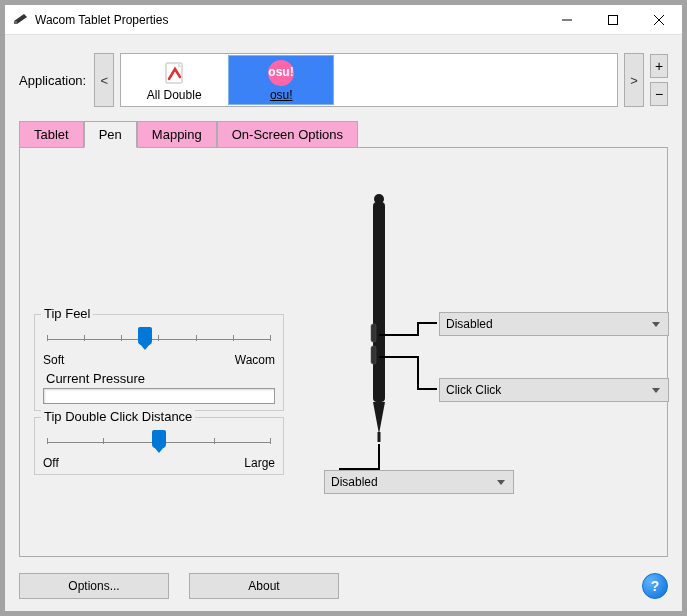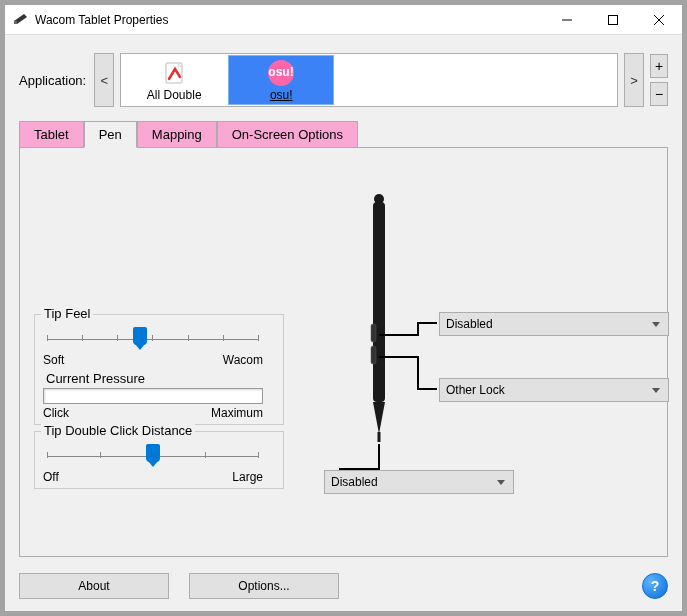--- a/index.html
+++ b/index.html
@@ -22,21 +22,21 @@
 .pm-btn { width: 18px; height: 24px; border: 1px solid #adadad; background: #e1e1e1; display: flex; align-items: center; justify-content: center; font-size: 14px; }
 .tabs-wrap { position: relative; flex: 1; }
 .tabstrip { display: flex; position: relative; z-index: 2; }
 .tab { padding: 5px 14px; border: 1px solid #adadad; background: #f0f0f0; border-bottom: none; margin-right: 0; font-size: 13px; position: relative; }
 .tab.active { background: #f0f0f0; border-bottom: 1px solid #f0f0f0; margin-bottom: -1px; }
 .tab:not(.active) { background: #f9a8d4; }
 .tabpanel { border: 1px solid #adadad; background: #f0f0f0; position: absolute; top: 26px; left: 0; right: 0; bottom: 0; padding: 16px 14px 12px 14px; }
 .pen-layout { display: flex; height: 100%; }
 .left-col { width: 250px; padding-top: 150px; }
 .group-label { font-size: 13px; margin-bottom: 2px; }
-.slider-box { border: 1px solid #ccc; padding: 6px 20px 4px 8px; background: #f0f0f0; margin-bottom: 6px; position: relative; }
+.slider-box { border: 1px solid #ccc; padding: 6px 8px 4px 8px; background: #f0f0f0; margin-bottom: 6px; position: relative; }
 .slider-box .group-label { position: absolute; top: -9px; left: 6px; background: #f0f0f0; padding: 0 3px; }
 .slider { position: relative; height: 28px; margin: 4px 0 0 0; }
 .slider-track { position: absolute; left: 4px; right: 4px; top: 14px; height: 1px; background: #888; }
 .slider-ticks { position: absolute; left: 4px; right: 4px; top: 10px; height: 8px; display: flex; justify-content: space-between; }
 .slider-ticks i { width: 1px; height: 6px; background: #888; display: block; }
 .slider-thumb { position: absolute; top: 2px; width: 14px; height: 18px; background: #0078d7; border-radius: 2px 2px 4px 4px; transform: translateX(-50%); }
 .slider-thumb::after { content: ""; position: absolute; bottom: -5px; left: 2px; border-left: 5px solid transparent; border-right: 5px solid transparent; border-top: 6px solid #0078d7; }
 .slider-ends { display: flex; justify-content: space-between; font-size: 12px; margin-top: 0; }
 .pressure-bar { height: 16px; border: 1px solid #999; background: #fff; margin: 2px 0; box-shadow: inset 1px 1px 2px rgba(0,0,0,0.15); }
 .right-col { flex: 1; position: relative; }
@@ -137,24 +137,20 @@
                   </div>
                 <div class="slider-track"></div>
                 <div class="slider-thumb" style="left:44%"></div>
               </div>
               <div class="slider-ends">
                 <span>Soft</span>
                 <span>Wacom</span>
               </div>
               <div class="group-label" style="position:static;margin-top:4px">Current Pressure</div>
               <div class="pressure-bar"></div>
-              <div class="slider-ends">
-                <span>Click</span>
-                <span>Maximum</span>
-              </div>
             </div>
 
             <div class="slider-box">
               <div class="group-label">Tip Double Click Distance</div>
               <div class="slider">
                 <div class="slider-ticks">
                     <i></i>
                     <i></i>
                     <i></i>
                     <i></i>
@@ -189,33 +185,33 @@
             <div class="line" style="left:133px; top:192px; width:2px; height:32px;"></div>
             <div class="line" style="left:133px; top:224px; width:20px; height:2px;"></div>
 
             <div class="line" style="left:94px; top:280px; width:2px; height:24px;"></div>
             <div class="line" style="left:55px; top:304px; width:41px; height:2px;"></div>
 
             <div class="combo" style="position:absolute; left:155px; top:148px; width:230px;">
               <span>Disabled</span>
             </div>
             <div class="combo" style="position:absolute; left:155px; top:214px; width:230px;">
-              <span>Other Lock</span>
+              <span>Click Click</span>
             </div>
             <div class="combo" style="position:absolute; left:40px; top:306px; width:190px;">
               <span>Disabled</span>
             </div>
           </div>
         </div>
       </div>
     </div>
   </div>
 
   <div class="footer">
     <div class="btn">
+        <span>Options...</span>
+      </div>
+    <div class="btn">
         <span>About</span>
-      </div>
-    <div class="btn">
-        <span>Options...</span>
       </div>
     <div class="help-btn" title="Help">?</div>
   </div>
 </div>
 
 </body></html>

